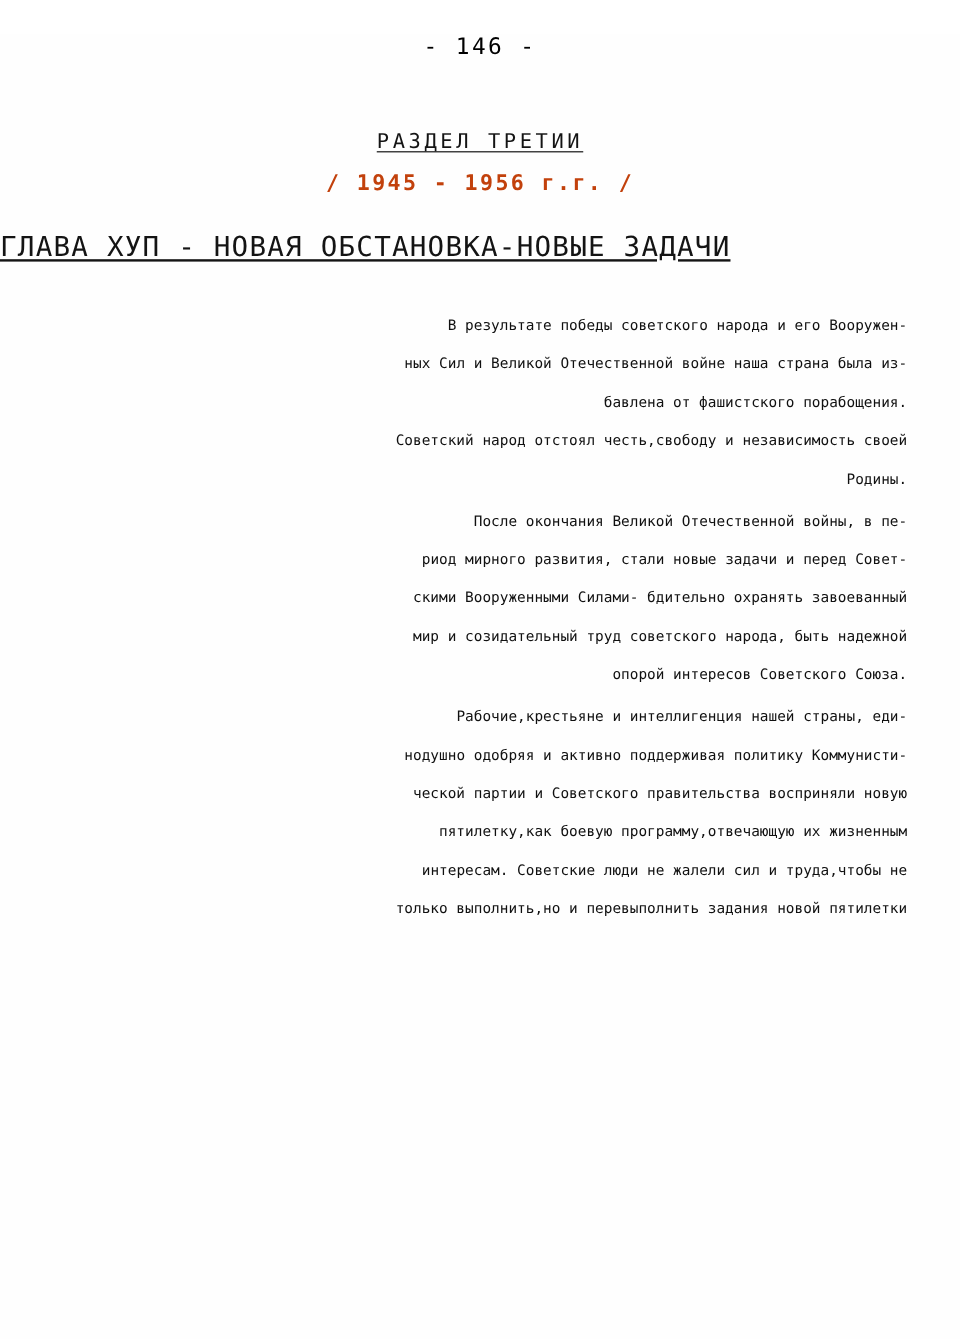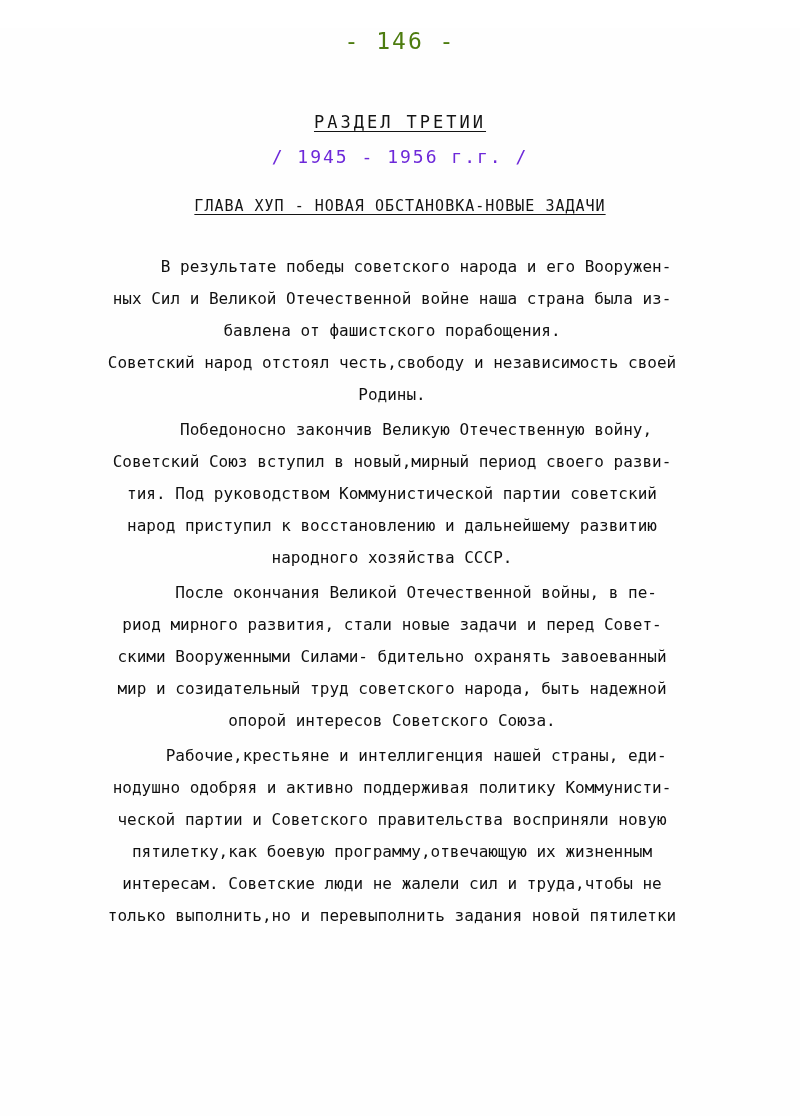--- a/index.html
+++ b/index.html
@@ -16,57 +16,58 @@
     overflow: hidden;
   }
   .page {
     width: 800px;
     height: 1116px;
     position: relative;
     background: #fefefe;
   }
   .page-number {
     text-align: center;
-    font-size: 23px;
+    font-size: 19px;
     letter-spacing: 2px;
     margin-top: 28px;
-    color: #4d7c0f;
+    color: #000000;
   }
   .section-block {
     margin-top: 58px;
     text-align: center;
   }
   .section-title {
     font-size: 17px;
     letter-spacing: 3px;
     text-decoration: underline;
     text-underline-offset: 3px;
     color: #141414;
   }
   .section-years {
     font-size: 18px;
     letter-spacing: 2px;
     margin-top: 14px;
-    color: #6d28d9;
+    color: #c2410c;
+    font-weight: bold;
   }
   .chapter-line {
     margin-top: 30px;
-    text-align: center;
-    font-size: 15px;
+    text-align: left;
+    font-size: 23px;
     letter-spacing: 1px;
     text-decoration: underline;
     text-underline-offset: 3px;
     color: #141414;
   }
   .body-text {
     margin: 36px 44px 0 28px;
-    font-size: 16px;
+    font-size: 12px;
     line-height: 32px;
     color: #101010;
-    text-align: center;
+    text-align: right;
   }
   .para {
     margin: 0 0 2px 0;
     white-space: pre-wrap;
   }
   .para + .para {
     margin-top: 3px;
   }
 </style>
 </head>
@@ -82,25 +83,20 @@
   </div>
 
   <div class="chapter-line">ГЛАВА ХУП  - НОВАЯ ОБСТАНОВКА-НОВЫЕ ЗАДАЧИ</div>
 
   <div class="body-text">
     <p class="para">     В результате победы советского народа и его Вооружен-
 ных Сил и Великой Отечественной войне наша страна была из-
 бавлена от фашистского порабощения.
 Советский народ отстоял честь,свободу и независимость своей
 Родины.</p>
-    <p class="para">     Победоносно закончив Великую Отечественную войну,
-Советский Союз вступил в новый,мирный период своего разви-
-тия. Под руководством Коммунистической партии советский
-народ приступил к восстановлению и дальнейшему развитию
-народного хозяйства СССР.</p>
     <p class="para">     После окончания Великой Отечественной войны, в пе-
 риод мирного развития, стали новые задачи и перед Совет-
 скими Вооруженными Силами- бдительно охранять завоеванный
 мир и созидательный труд советского народа, быть надежной
 опорой интересов Советского Союза.</p>
     <p class="para">     Рабочие,крестьяне и интеллигенция нашей страны, еди-
 нодушно одобряя и активно поддерживая политику Коммунисти-
 ческой партии и Советского правительства восприняли новую
 пятилетку,как боевую программу,отвечающую их жизненным
 интересам. Советские люди не жалели сил и труда,чтобы не

